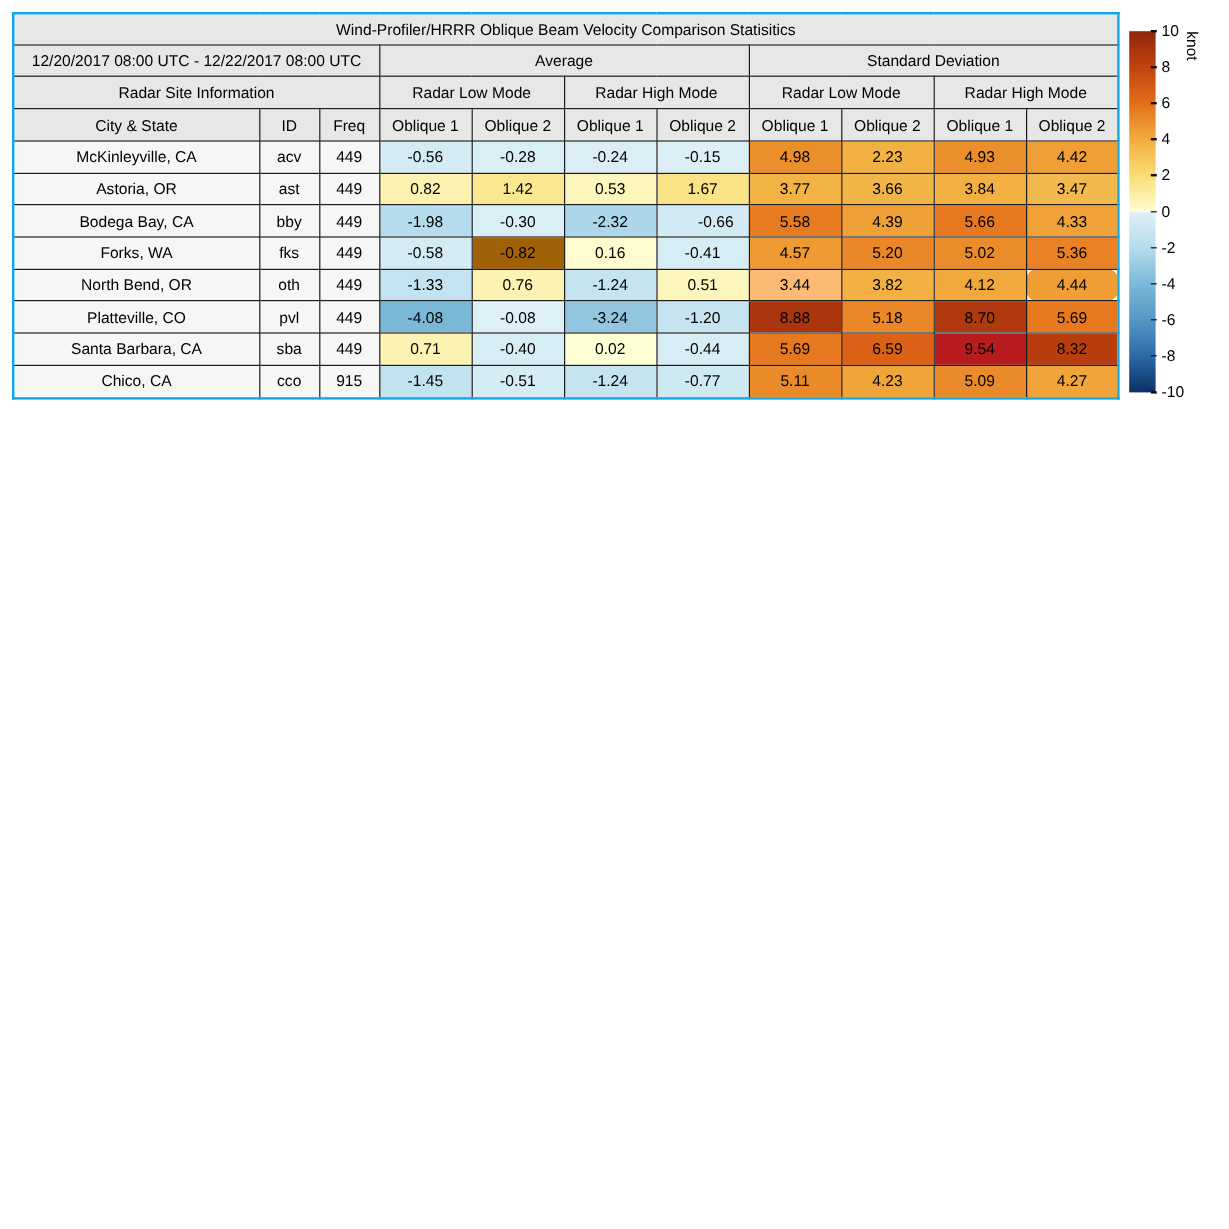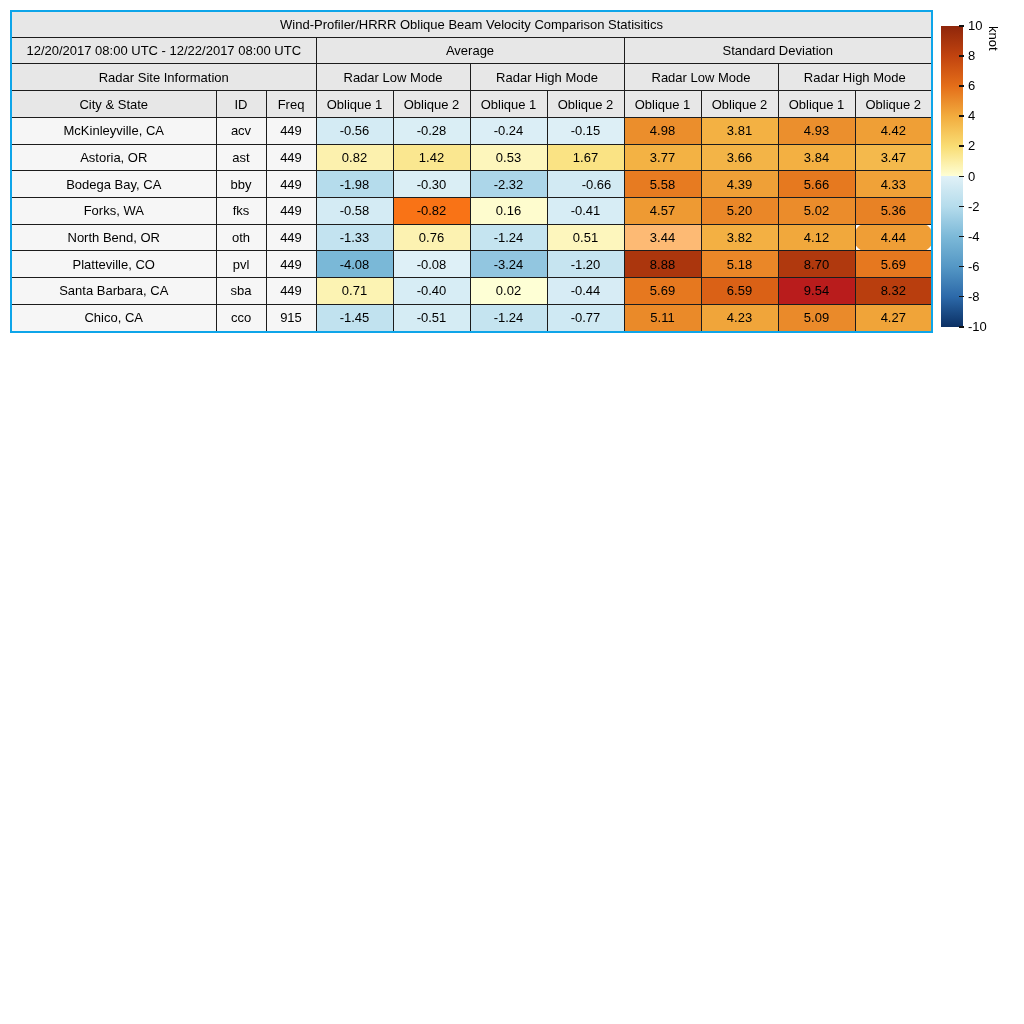--- a/index.html
+++ b/index.html
@@ -74,21 +74,21 @@
     <tbody id="data-rows">
         <tr class="data-row">
           <td class="lbl">McKinleyville, CA</td>
           <td class="lbl">acv</td>
           <td class="lbl">449</td>
           <td class="" style="background: rgb(212, 235, 244);">-0.56</td>
           <td class="" style="background: rgb(218, 238, 245);">-0.28</td>
           <td class="" style="background: rgb(219, 238, 246);">-0.24</td>
           <td class="" style="background: rgb(221, 239, 246);">-0.15</td>
           <td class="" style="background: rgb(235, 142, 44);">4.98</td>
-          <td class="" style="background: rgb(243, 177, 67);">3.81</td>
+          <td class="" style="background: rgb(243, 177, 67);">2.23</td>
           <td class="" style="background: rgb(235, 143, 45);">4.93</td>
           <td class="" style="background: rgb(239, 159, 54);">4.42</td>
         </tr>
         <tr class="data-row">
           <td class="lbl">Astoria, OR</td>
           <td class="lbl">ast</td>
           <td class="lbl">449</td>
           <td class="" style="background: rgb(252, 241, 174);">0.82</td>
           <td class="" style="background: rgb(250, 231, 144);">1.42</td>
           <td class="" style="background: rgb(253, 246, 188);">0.53</td>
@@ -109,21 +109,21 @@
           <td class="" style="background: rgb(231, 123, 33);">5.58</td>
           <td class="" style="background: rgb(239, 160, 55);">4.39</td>
           <td class="" style="background: rgb(230, 121, 31);">5.66</td>
           <td class="" style="background: rgb(240, 162, 56);">4.33</td>
         </tr>
         <tr class="data-row">
           <td class="lbl">Forks, WA</td>
           <td class="lbl">fks</td>
           <td class="lbl">449</td>
           <td class="" style="background: rgb(212, 235, 244);">-0.58</td>
-          <td class="" style="background: #f97316; margin-top: 32px;">-0.82</td>
+          <td class="" style="background: #a16207; margin-top: 32px;">-0.82</td>
           <td class="" style="background: rgb(254, 252, 206);">0.16</td>
           <td class="" style="background: rgb(215, 237, 245);">-0.41</td>
           <td class="" style="background: rgb(238, 154, 51); margin-top: 34px;">4.57</td>
           <td class="" style="background: rgb(234, 135, 40);">5.20</td>
           <td class="" style="background: rgb(235, 140, 43);">5.02</td>
           <td class="" style="background: rgb(232, 130, 37); margin-top: 12px;">5.36</td>
         </tr>
         <tr class="data-row">
           <td class="lbl">North Bend, OR</td>
           <td class="lbl">oth</td>

